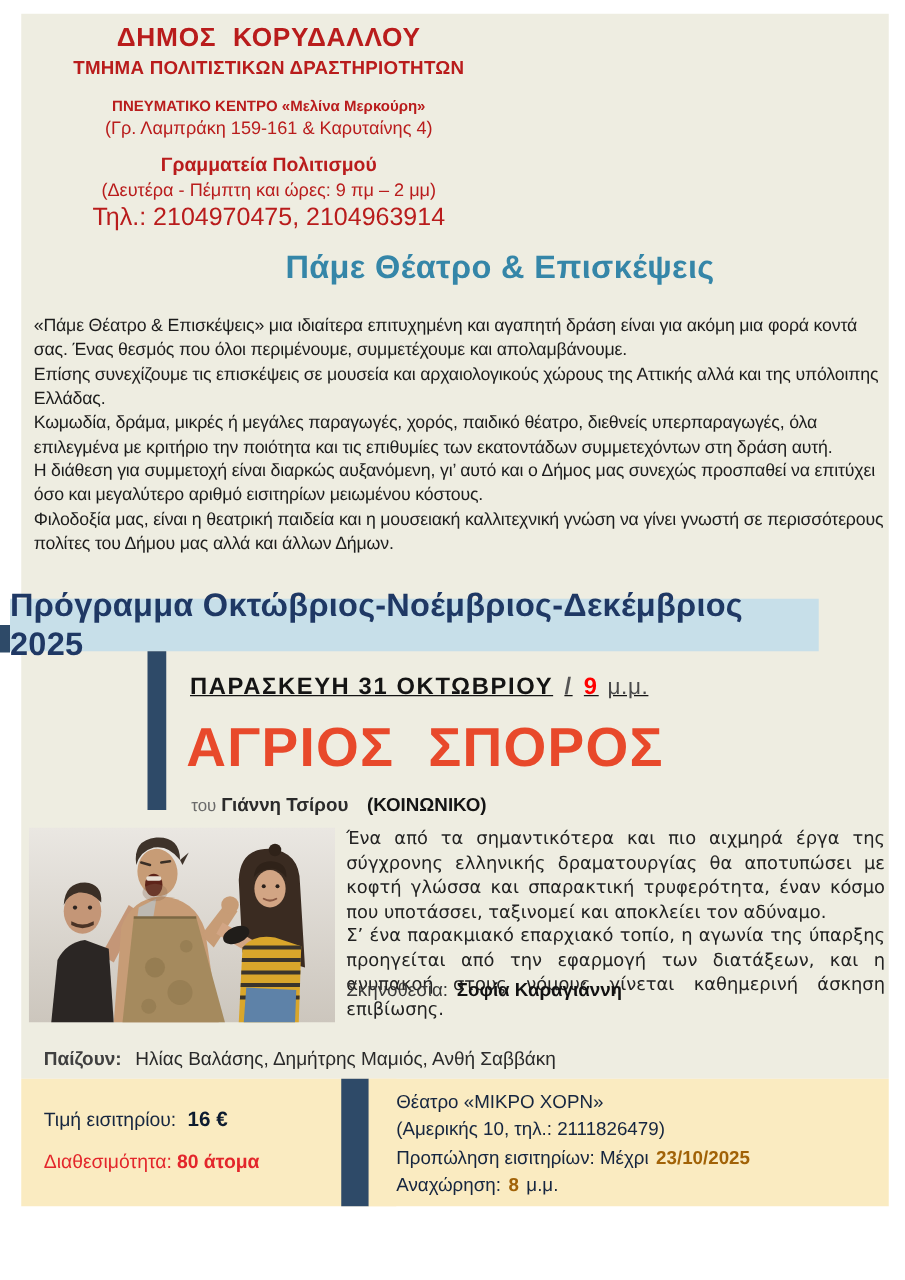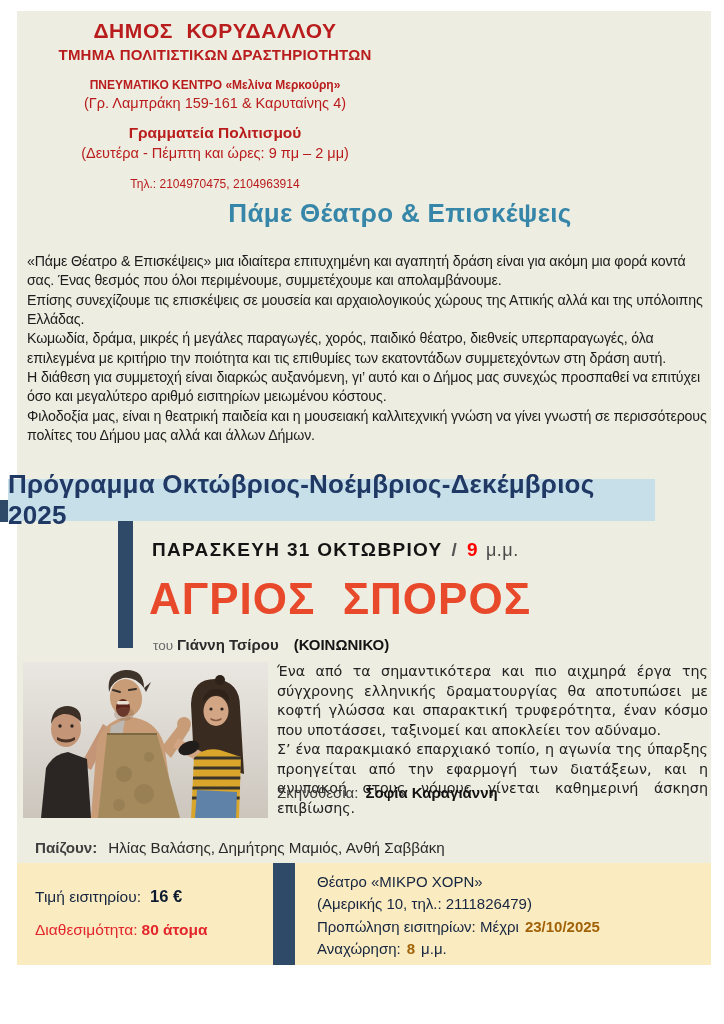--- a/index.html
+++ b/index.html
@@ -8,37 +8,37 @@
   .cream{position:absolute;left:17px;top:11px;width:694px;height:852px;background:var(--cream,#EEEDE1);}
 
   
   .header-block{position:absolute;left:17px;top:19px;width:396px;text-align:center;color:#b91c1c;}
   .h1{font-size:21px;font-weight:bold;word-spacing:7px;letter-spacing:.6px;}
   .h2{font-size:15px;font-weight:bold;margin-top:3px;letter-spacing:.2px;}
   .h3{font-size:12px;font-weight:bold;margin-top:15px;}
   .h4{font-size:14.5px;margin-top:3px;}
   .h5{font-size:15.5px;font-weight:bold;margin-top:13px;}
   .h6{font-size:14.5px;margin-top:3px;}
-  .h7{font-size:12px;margin-top:16px;}
+  .h7{font-size:20px;margin-top:2px;}
 
   .flyer-title{position:absolute;left:110px;top:198px;width:580px;text-align:center;
                font-size:26px;font-weight:bold;color:var(--teal,#3586A8);letter-spacing:.3px;}
 
   .intro{position:absolute;left:27px;top:252px;width:684px;font-size:14.2px;line-height:1.36;
          color:#1c1c1c;letter-spacing:-.15px;}
   .intro p{margin:0;}
 
   .banner{position:absolute;left:8px;top:479px;width:647px;height:42px;background:var(--banner,#C7DFE9);
           display:flex;align-items:center;justify-content:center;
           font-size:26px;font-weight:bold;color:var(--navy,#1F3864);letter-spacing:.2px;}
   .edge-mark{position:absolute;left:0;top:500px;width:8px;height:22px;background:var(--barnavy,#2E4A68);}
   .vbar{position:absolute;left:118px;top:521px;width:15px;height:127px;background:var(--barnavy,#2E4A68);}
 
   .show-date{position:absolute;left:152px;top:539px;font-size:19px;font-weight:bold;color:#141414;
-             letter-spacing:1.3px;}
+             letter-spacing:1.3px;text-decoration:underline;}
   .show-date .sep{color:#555;margin:0 9px;font-weight:bold;}
   .show-date .time{color:var(--timered,#FF0000);}
   .show-date .suffix{color:#4a4a4a;font-weight:normal;font-size:18px;letter-spacing:.5px;margin-left:7px;}
 
   .show-title{position:absolute;left:149px;top:574px;font-size:44px;font-weight:bold;
               color:var(--orange,#E8492B);letter-spacing:1px;word-spacing:14px;}
 
   .show-byline{position:absolute;left:153px;top:636px;font-size:15px;color:#333;}
   .by-prefix{color:#6a6a6a;font-size:13.5px;}
   .author{font-weight:bold;color:#2b2b2b;margin-left:4px;}

